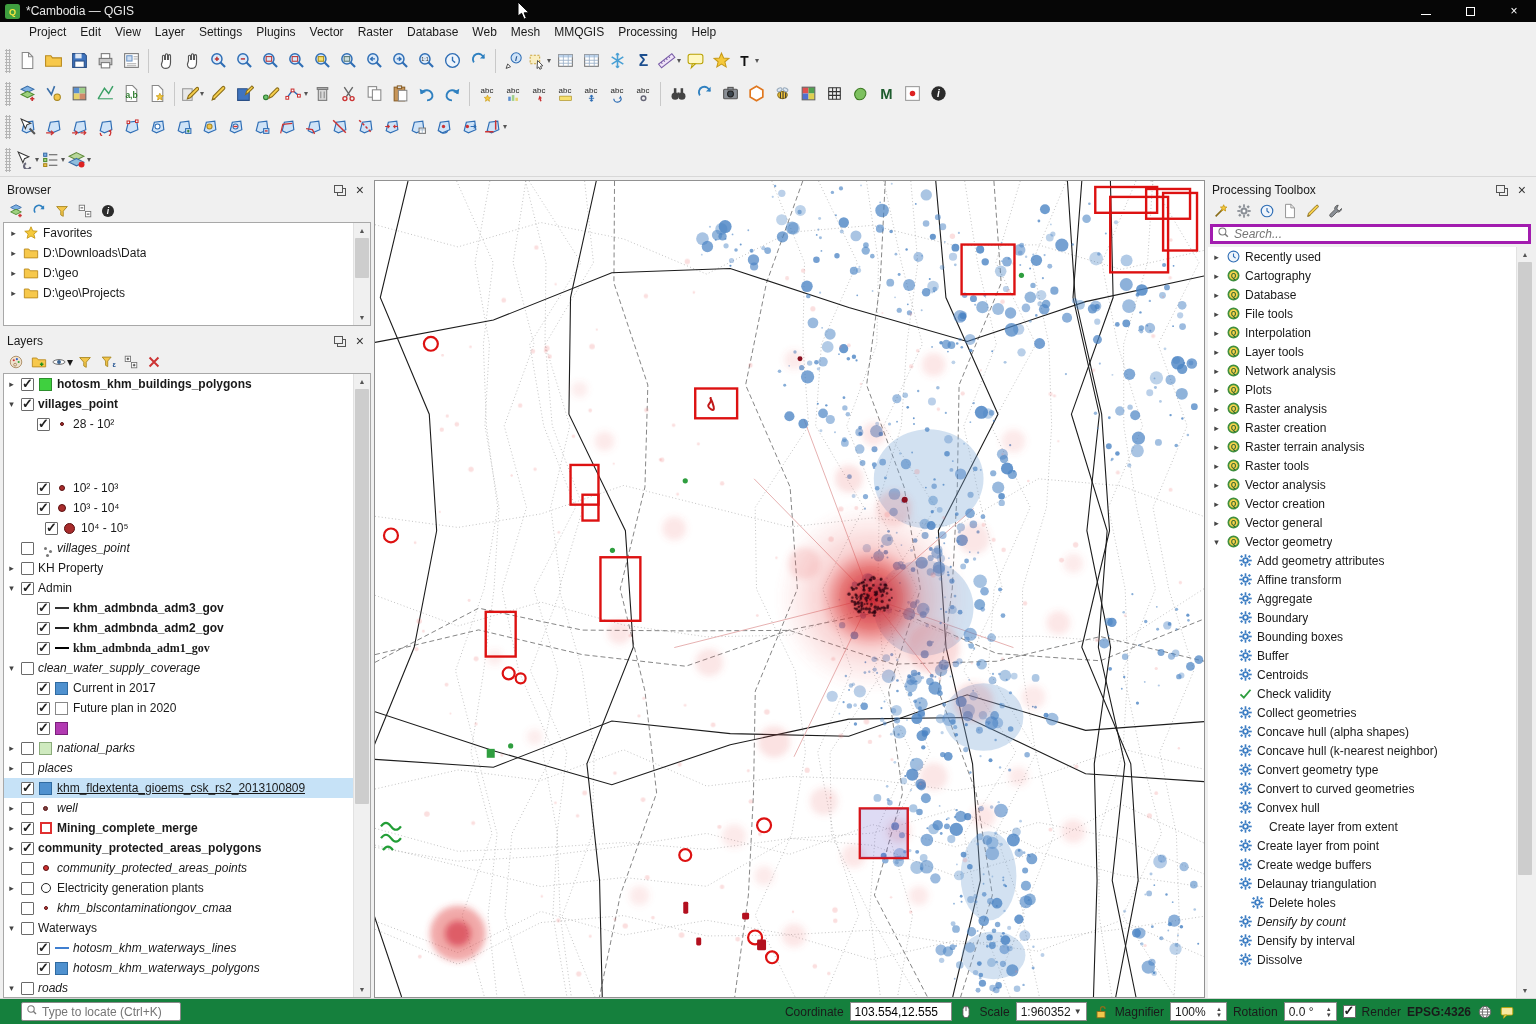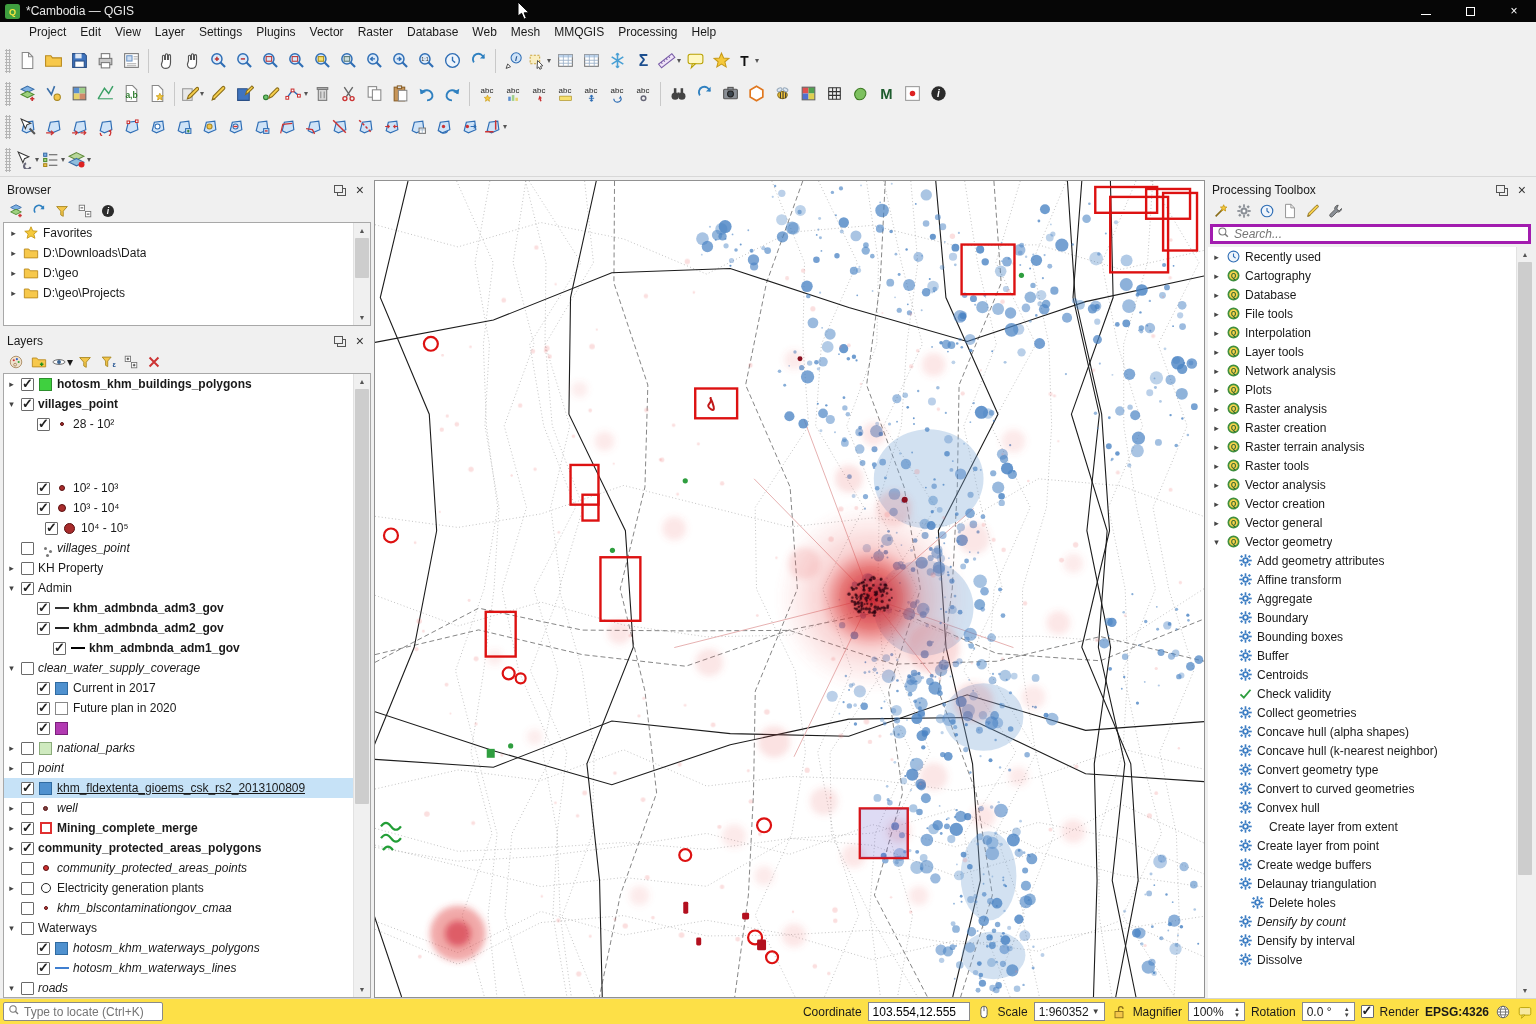--- a/index.html
+++ b/index.html
@@ -55,21 +55,21 @@
 
 .search-box{height:20px;border:3px solid #a21caf;background:#fff;margin:2px 2px 3px 2px;display:flex;align-items:center;gap:4px;padding:0 4px;flex:none}
 .search-box input{border:0;outline:0;flex:1;font:italic 12px "Liberation Sans",sans-serif;color:#555;background:transparent}
 .prow{height:19px;display:flex;align-items:center;gap:4px;padding-left:3px;white-space:nowrap}
 .prow .aicon{width:15px;height:15px;flex:none}
 .prow .aicon svg{width:15px;height:15px}
 
 .map-wrap{flex:1;position:relative;margin:3px 0 0 0;border:1px solid #919191;background:#fff;overflow:hidden}
 .map-wrap svg{position:absolute;inset:0;width:100%;height:100%}
 
-.statusbar{height:26px;flex:none;background:#fde047;border-top:1px solid #d4d4d4;display:flex;align-items:center;gap:7px;padding:0 3px;font-size:12px}
+.statusbar{height:26px;flex:none;background:#15803d;border-top:1px solid #d4d4d4;display:flex;align-items:center;gap:7px;padding:0 21px;font-size:12px}
 .locate{width:160px;height:19px;border:1px solid #8a8a8a;border-radius:2px;background:#fff;display:flex;align-items:center;gap:4px;padding:0 4px}
 .locate input{border:0;outline:0;width:100%;font:12px "Liberation Sans",sans-serif;color:#777;background:transparent}
 .sb-right{margin-left:auto;display:flex;align-items:center;gap:6px}
 .sb-box{height:19px;border:1px solid #8a8a8a;background:#fff;display:flex;align-items:center;padding:0 4px;gap:3px}
 .sb-box input{border:0;outline:0;font:12px "Liberation Sans",sans-serif;width:78px;background:transparent}
 .spin-arrows{display:flex;flex-direction:column;font-size:6px;line-height:6px;color:#444}
 .sb-ic svg{width:16px;height:16px;display:block}
 .sb-label{white-space:nowrap}
 .combo-arrow{font-size:8px;color:#444}
 </style>
@@ -913,21 +913,21 @@
                 <div class="lbl b">khm_admbnda_adm3_gov</div>
               </div>
               <div class="trow" style="padding-left: 18px;">
                 <div class="exp"></div>
                 <div class="chk on"></div>
                 <div class="sw">
                   <span style="width:14px;height:2px;background:#222"></span>
                 </div>
                 <div class="lbl b">khm_admbnda_adm2_gov</div>
               </div>
-              <div class="trow" style="padding-left: 34px;">
+              <div class="trow" style="padding-left: 18px; font-family: Liberation Serif, serif;">
                 <div class="exp"></div>
                 <div class="chk on"></div>
                 <div class="sw">
                   <span style="width:14px;height:2.8px;background:#000"></span>
                 </div>
                 <div class="lbl b">khm_admbnda_adm1_gov</div>
               </div>
               <div class="trow" style="padding-left: 2px;">
                 <div class="exp">▾</div>
                 <div class="chk"></div>
@@ -961,21 +961,21 @@
                 <div class="exp">▸</div>
                 <div class="chk"></div>
                 <div class="sw">
                   <span style="width:13px;height:13px;background:#cfeabf;border:1px solid #8aab7a"></span>
                 </div>
                 <div class="lbl i">national_parks</div>
               </div>
               <div class="trow" style="padding-left: 2px;">
                 <div class="exp">▸</div>
                 <div class="chk"></div>
-                <div class="lbl i">point</div>
+                <div class="lbl i">places</div>
               </div>
               <div class="trow sel" style="padding-left: 2px;">
                 <div class="exp"></div>
                 <div class="chk on"></div>
                 <div class="sw">
                   <span style="width:13px;height:13px;background:#4f91cf;border:1px solid #2f6aa0"></span>
                 </div>
                 <div class="lbl u">khm_fldextenta_gioems_csk_rs2_2013100809</div>
               </div>
               <div class="trow" style="padding-left: 2px;">
@@ -1025,31 +1025,31 @@
               </div>
               <div class="trow" style="padding-left: 2px;">
                 <div class="exp">▾</div>
                 <div class="chk"></div>
                 <div class="lbl">Waterways</div>
               </div>
               <div class="trow" style="padding-left: 18px;">
                 <div class="exp"></div>
                 <div class="chk on"></div>
                 <div class="sw">
-                  <span style="width:13px;height:13px;background:#4f91cf;border:1px solid #2f6aa0"></span>
+                  <span style="width:14px;height:2.4px;background:#3f7fd0"></span>
                 </div>
-                <div class="lbl i">hotosm_khm_waterways_polygons</div>
+                <div class="lbl i">hotosm_khm_waterways_lines</div>
               </div>
               <div class="trow" style="padding-left: 18px;">
                 <div class="exp"></div>
                 <div class="chk on"></div>
                 <div class="sw">
-                  <span style="width:14px;height:2.4px;background:#3f7fd0"></span>
+                  <span style="width:13px;height:13px;background:#4f91cf;border:1px solid #2f6aa0"></span>
                 </div>
-                <div class="lbl i">hotosm_khm_waterways_lines</div>
+                <div class="lbl i">hotosm_khm_waterways_polygons</div>
               </div>
               <div class="trow" style="padding-left: 2px;">
                 <div class="exp">▾</div>
                 <div class="chk"></div>
                 <div class="lbl i">roads</div>
               </div>
               <div class="trow" style="padding-left: 18px;">
                 <div class="exp"></div>
                 <div class="chk"></div>
                 <div class="sw">

